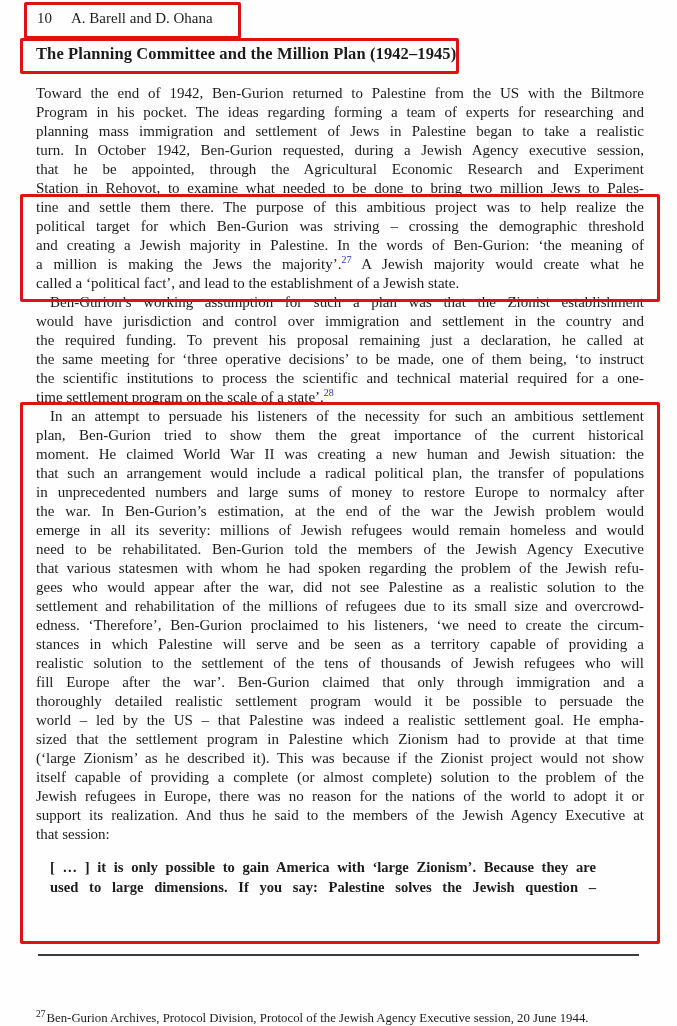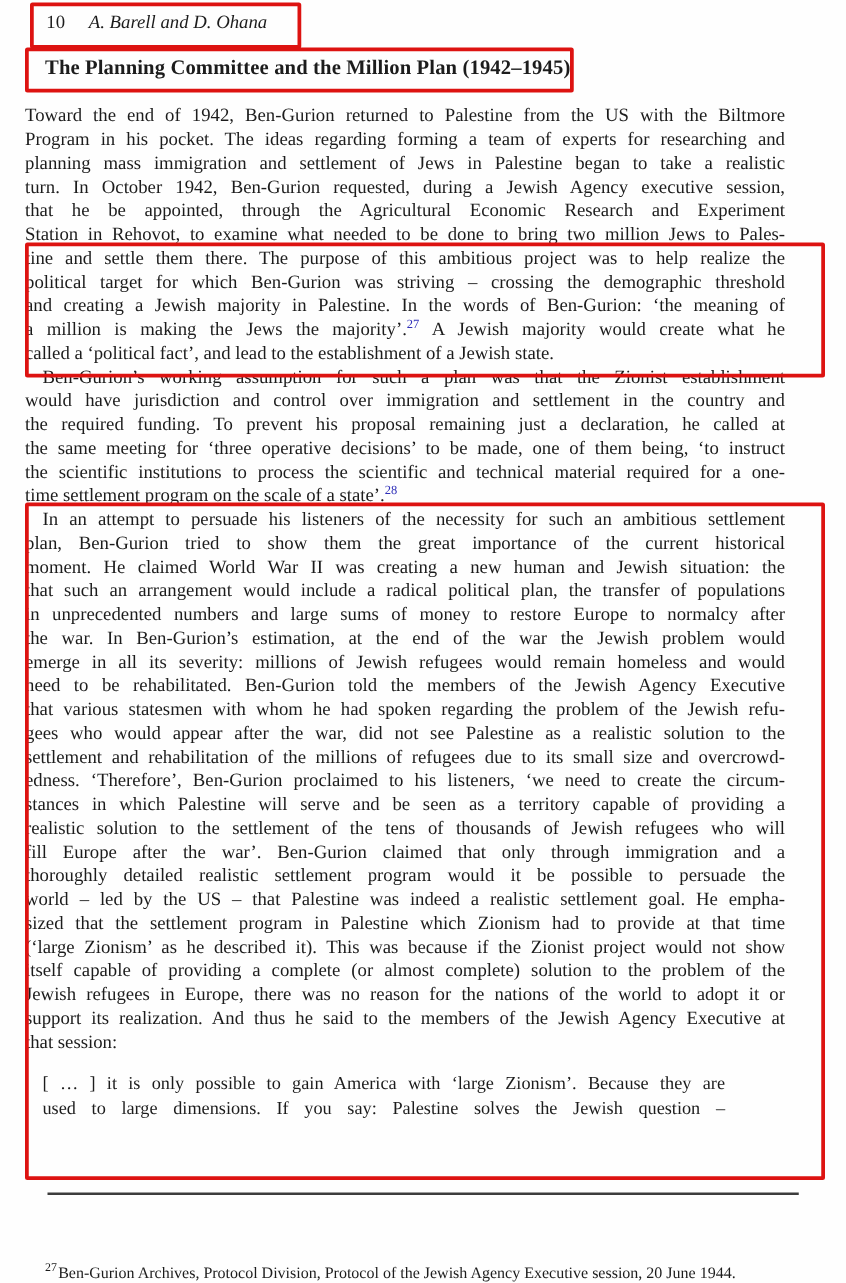--- a/index.html
+++ b/index.html
@@ -5,32 +5,32 @@
   html,body{margin:0;padding:0;}
   body{
     width:677px;height:1026px;position:relative;background:#ffffff;
     font-family:"Liberation Serif","DejaVu Serif",serif;color:#1c1c1c;
     -webkit-font-smoothing:antialiased;
   }
   .page{position:absolute;left:0;top:0;width:677px;height:1026px;background:#fefefe;overflow:hidden;}
 
   .running-head{position:absolute;left:37px;top:10px;font-size:15px;white-space:nowrap;}
   .pgnum{margin-right:19px;font-style:normal;}
-  .authors{font-style:italic;}
+  .authors{}
 
   .section-heading{position:absolute;left:36px;top:44px;margin:0;font-size:16.5px;font-weight:bold;white-space:nowrap;letter-spacing:0.1px;text-align:center;}
 
-  .text-column{position:absolute;left:20px;top:84px;width:608px;font-size:15px;}
+  .text-column{position:absolute;left:36px;top:84px;width:608px;font-size:15px;}
   .line{height:19px;line-height:19px;text-align:justify;text-align-last:justify;}
   .line.last{text-align-last:left;}
   .line.indent{padding-left:14px;box-sizing:border-box;}
 
   sup.fnref{font-size:10px;line-height:0;vertical-align:super;color:#2e2eb8;}
 
-  .quote{margin:14px 48px 0 14px;}
+  .quote{margin:14px 48px 0 14px;font-weight:bold;}
   .qline{height:19.5px;line-height:19.5px;font-size:14.6px;text-align:justify;text-align-last:justify;}
 
   .footnote-rule{position:absolute;left:38px;top:954px;width:601px;height:2px;background:#3c3c3c;}
   .footnotes{position:absolute;left:36px;top:961px;width:612px;font-size:12.8px;}
   .footnote{line-height:19px;margin-top:48px;}
   sup.fnmark{font-size:9.5px;line-height:0;vertical-align:super;margin-right:1px;}
 
   .anno{position:absolute;border:3px solid #dd1311;border-radius:2px;pointer-events:none;background:transparent;}
   .anno.box-running-head{left:24px;top:2px;width:211px;height:31px;}
   .anno.box-heading{left:20px;top:38px;width:433px;height:30px;}

